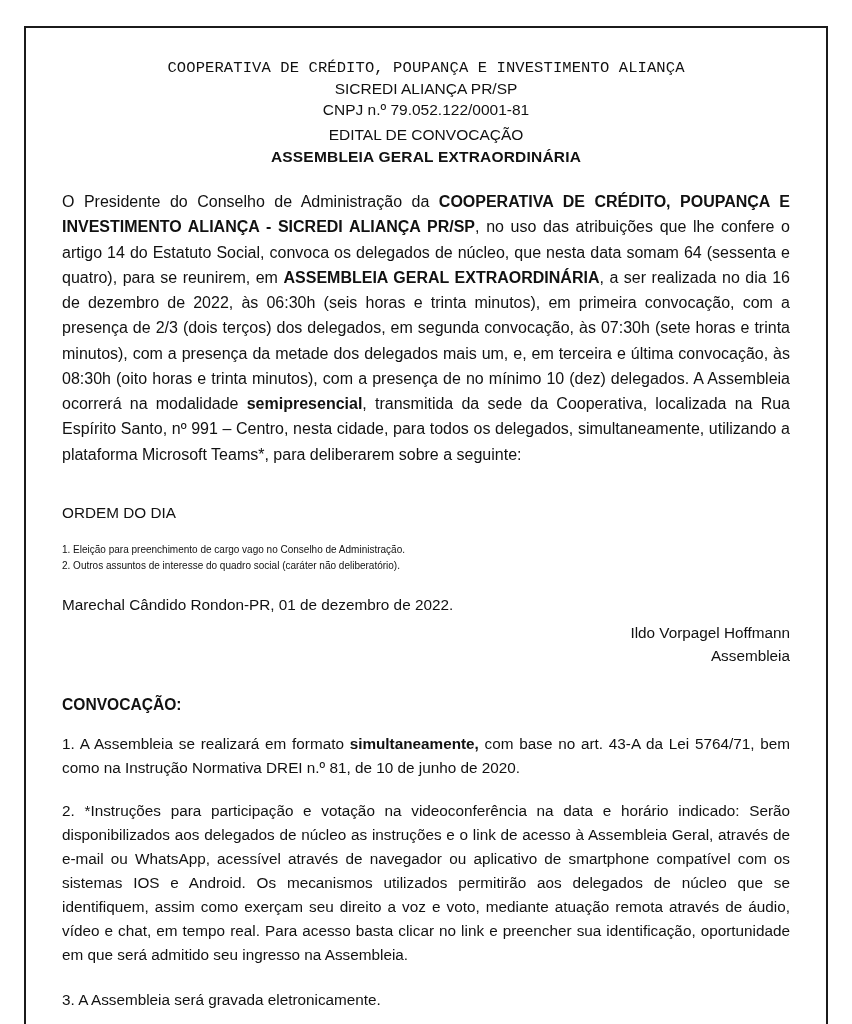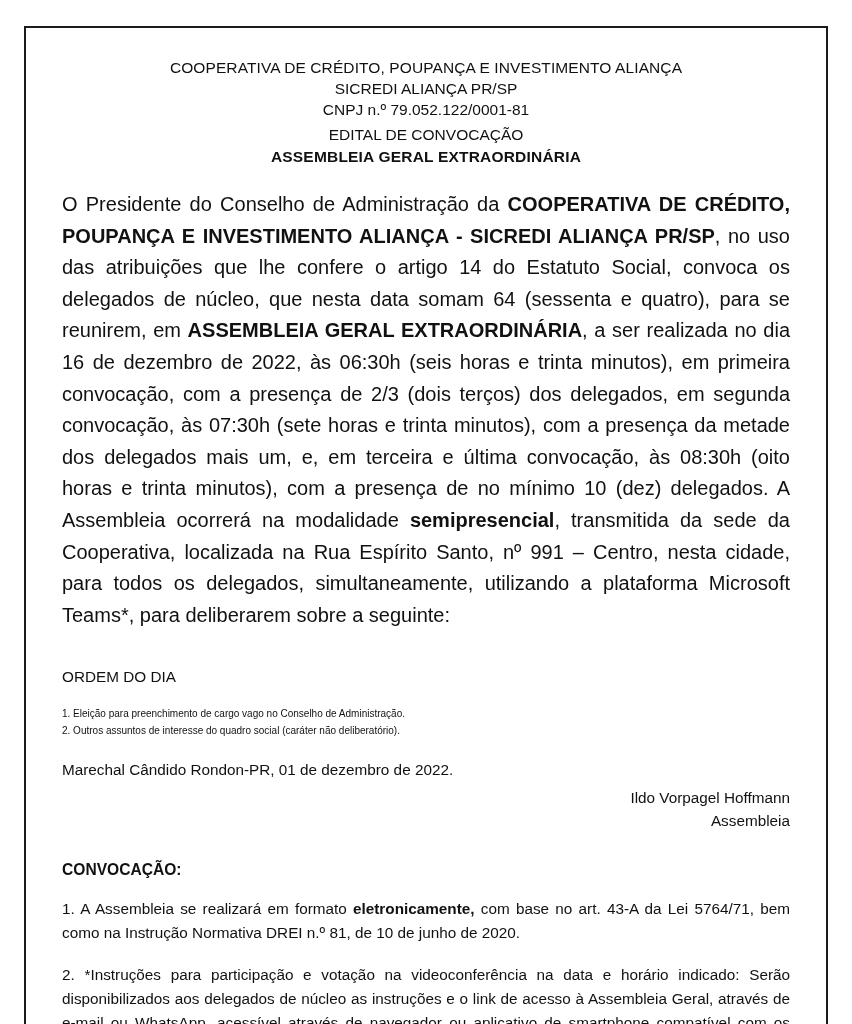--- a/index.html
+++ b/index.html
@@ -27,20 +27,21 @@
     min-height: 976px;
     padding: 30px 36px 26px 36px;
   }
   .head-block {
     text-align: center;
     line-height: 1.34;
   }
   .head-line-1 {
     font-size: 15.5px;
     letter-spacing: 0.1px;
+    font-family: Liberation Mono, monospace;
   }
   .head-line-2 {
     font-size: 15.5px;
   }
   .head-line-3 {
     font-size: 15.5px;
   }
   .sub-block {
     text-align: center;
     margin-top: 4px;
@@ -49,21 +50,21 @@
   .sub-line-1 {
     font-size: 15.5px;
   }
   .sub-line-2 {
     font-size: 15.5px;
     font-weight: bold;
     letter-spacing: 0.2px;
   }
   .body-par {
     margin-top: 22px;
-    font-size: 20px;
+    font-size: 16px;
     line-height: 1.58;
     text-align: justify;
   }
   .b { font-weight: bold; }
   .section-label {
     margin-top: 37px;
     font-size: 15.3px;
   }
   .agenda {
     margin-top: 20px;
@@ -123,20 +124,20 @@
 
     <div class="place-date">Marechal Cândido Rondon-PR, 01 de dezembro de 2022.</div>
 
     <div class="signature">
       <div>Ildo Vorpagel Hoffmann</div>
       <div>Assembleia</div>
     </div>
 
     <div class="obs-title">CONVOCAÇÃO:</div>
 
-    <p class="obs-item"><span>1. A Assembleia se realizará em formato </span><span class="b">eletronicamente,</span><span> com base no art. 43-A da Lei 5764/71, bem como na Instrução Normativa DREI n.º 81, de 10 de junho de 2020.</span></p>
+    <p class="obs-item"><span>1. A Assembleia se realizará em formato </span><span class="b">simultaneamente,</span><span> com base no art. 43-A da Lei 5764/71, bem como na Instrução Normativa DREI n.º 81, de 10 de junho de 2020.</span></p>
 
     <p class="obs-item">2. *Instruções para participação e votação na videoconferência na data e horário indicado: Serão disponibilizados aos delegados de núcleo as instruções e o link de acesso à Assembleia Geral, através de e-mail ou WhatsApp, acessível através de navegador ou aplicativo de smartphone compatível com os sistemas IOS e Android. Os mecanismos utilizados permitirão aos delegados de núcleo que se identifiquem, assim como exerçam seu direito a voz e voto, mediante atuação remota através de áudio, vídeo e chat, em tempo real. Para acesso basta clicar no link e preencher sua identificação, oportunidade em que será admitido seu ingresso na Assembleia.</p>
 
     <p class="obs-item last">3. A Assembleia será gravada eletronicamente.</p>
 
   </div>
 </div>
 
 </body></html>

